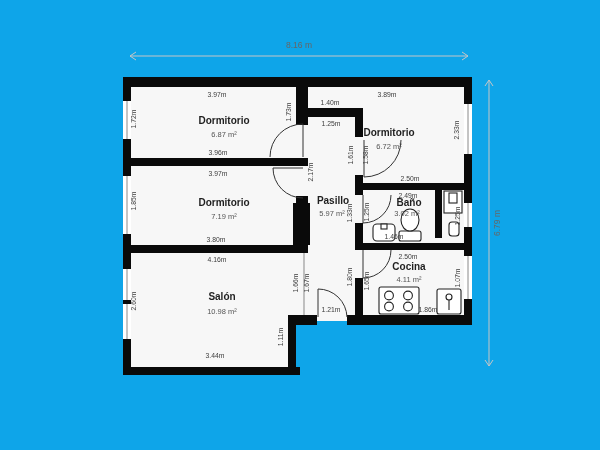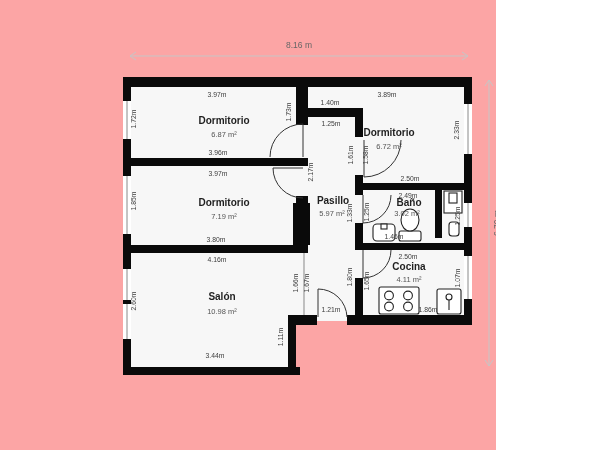--- a/index.html
+++ b/index.html
@@ -1,16 +1,16 @@
 <!DOCTYPE html>
 <html><head>
 <meta charset="utf-8">
 <style>
   html,body{margin:0;padding:0;background:#ffffff;}
-  .stage{width:496px;height:450px;position:relative;background:#fca5a5;overflow:hidden;
+  .stage{width:600px;height:450px;position:relative;background:#0ea5e9;overflow:hidden;
          font-family:"Liberation Sans", sans-serif;}
   svg{display:block;}
   .room-name{font-family:"Liberation Sans",sans-serif;font-size:10px;font-weight:600;fill:#1f1f1f;}
   .room-area{font-family:"Liberation Sans",sans-serif;font-size:7.5px;fill:#555555;}
   .dim{font-family:"Liberation Sans",sans-serif;font-size:6.8px;fill:#3c3c3c;}
   .dim-big{font-family:"Liberation Sans",sans-serif;font-size:8.5px;fill:#666666;}
   .wall{fill:#0a0a0a;}
   .door{stroke:#333;stroke-width:1;fill:none;}
   .fix{stroke:#222;stroke-width:1.1;fill:#ffffff;}
   .dimline{stroke:#c6c6c6;stroke-width:1;}

